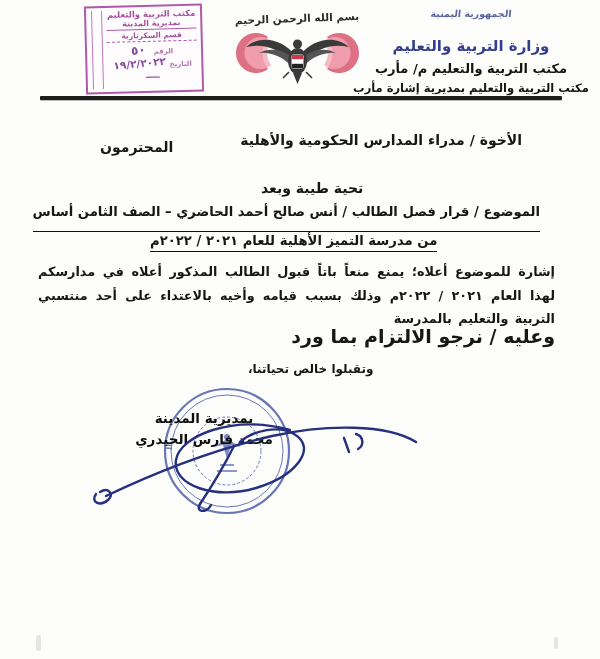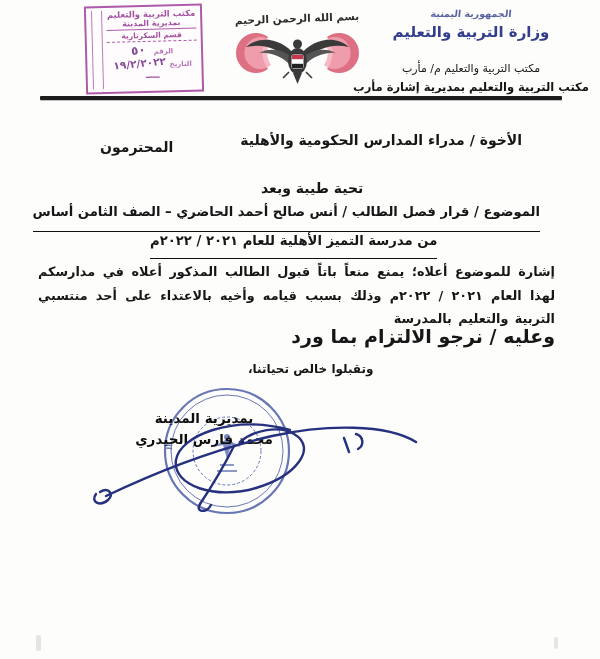--- a/index.html
+++ b/index.html
@@ -4,22 +4,22 @@
 <style>
   html,body{margin:0;padding:0;background:#e9e9e7;}
   .page{
     position:relative;width:600px;height:659px;margin:0 auto;
     background:#fdfdfc;overflow:hidden;
     font-family:"DejaVu Sans",sans-serif;direction:rtl;color:#161616;
   }
   
   .org-block{position:absolute;top:8px;right:10px;width:238px;text-align:center;line-height:1.35;}
   .org1{font-size:9.5px;font-weight:bold;color:#3c488f;letter-spacing:.5px;opacity:.85;transform:skewX(-6deg);}
-  .org2{font-size:15px;font-weight:bold;color:#333f8c;margin-top:1px;}
-  .org3{font-size:11px;font-weight:normal;color:#151515;margin-top:20px;}
+  .org2{font-size:15px;font-weight:bold;color:#333f8c;margin-top:15px;}
+  .org3{font-size:13px;font-weight:bold;color:#151515;margin-top:4px;}
   .org4{font-size:11.5px;font-weight:bold;color:#151515;margin-top:3px;}
   .emblem-block{position:absolute;top:12px;left:233px;width:128px;text-align:center;}
   .basmala{font-size:10.5px;font-weight:bold;color:#2b2b2b;transform:rotate(-2deg);letter-spacing:.5px;}
   .rule{position:absolute;top:96px;left:40px;width:522px;height:4px;background:#1c1c1c;border-radius:1px;box-shadow:0 1px 0 rgba(0,0,0,.25);}
   
   .rx-stamp{
     position:absolute;top:5px;left:85px;width:118px;height:88px;
     border:2.5px solid #a84da2;color:#9c4398;transform:rotate(-1.5deg);
     opacity:.92;font-weight:bold;box-sizing:border-box;background:rgba(255,250,254,.35);
   }
@@ -32,21 +32,21 @@
   .rx-lab{font-size:7px;opacity:.8;}
   .rx-num{font-size:12px;transform:rotate(-5deg);color:#7d3a92;}
   .rx-date-row{display:flex;justify-content:center;gap:4px;align-items:baseline;}
   .rx-date{font-size:10.5px;transform:rotate(-4deg);color:#7d3a92;letter-spacing:1px;}
   .rx-dash{font-size:10px;letter-spacing:2px;}
   
   .addressee{position:absolute;top:132px;right:78px;font-size:14px;font-weight:bold;}
   .honorific{position:absolute;top:139px;left:100px;font-size:14px;font-weight:bold;}
   .greeting{position:absolute;top:180px;left:261px;font-size:14px;font-weight:bold;}
   .subject1{position:absolute;top:204px;right:60px;font-size:13.2px;font-weight:bold;border-bottom:1.6px solid #111;padding-bottom:12px;}
-  .subject2{position:absolute;top:233px;left:150px;font-size:13.2px;font-weight:bold;border-bottom:1.6px solid #111;padding-bottom:10px;}
+  .subject2{position:absolute;top:233px;left:150px;font-size:13.2px;font-weight:bold;border-bottom:1.6px solid #111;padding-bottom:3px;}
   .para{
     position:absolute;top:260px;right:45px;left:38px;
     font-size:12.8px;font-weight:bold;line-height:1.85;text-align:justify;word-spacing:2px;
   }
   .compliance{position:absolute;top:325px;right:45px;font-size:19px;font-weight:bold;text-align:right;}
   .closing{position:absolute;top:362px;left:248px;font-size:12px;font-weight:bold;}
   
   .round-stamp{position:absolute;top:381px;left:142px;opacity:.8;}
   .sig-titles{
     position:absolute;top:408px;left:78px;width:252px;text-align:center;

